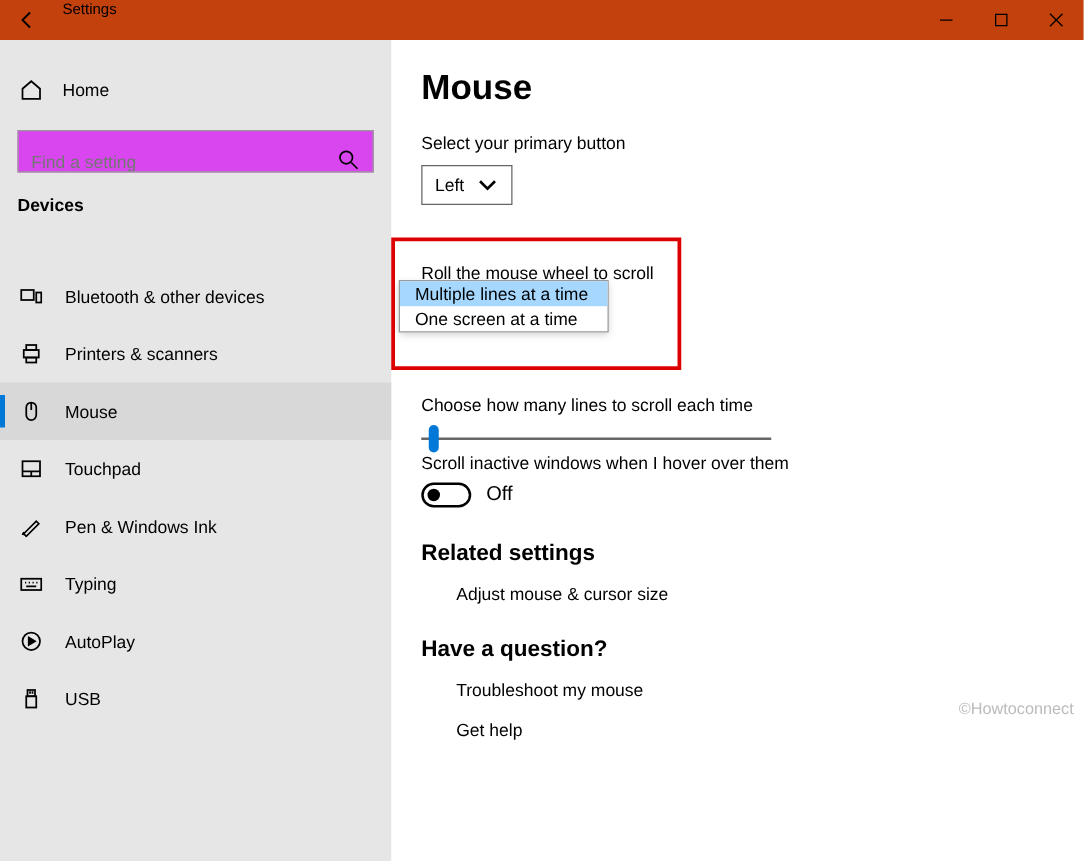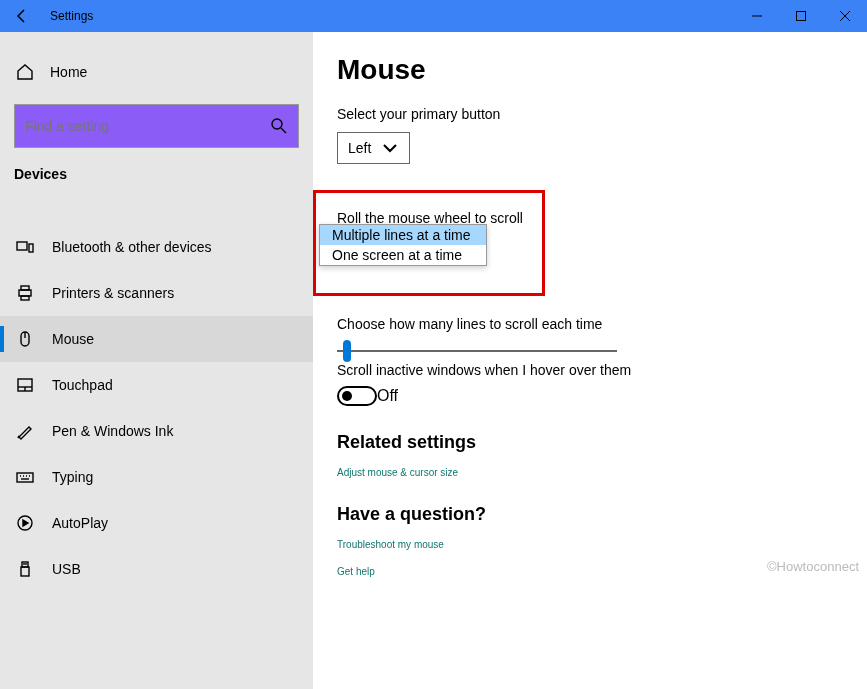--- a/index.html
+++ b/index.html
@@ -1,27 +1,27 @@
 <!DOCTYPE html>
 <html><head>
 <meta charset="utf-8">
 <style>
 * { box-sizing: border-box; margin: 0; padding: 0; font-family: "Segoe UI", sans-serif; }
 body { width: 867px; height: 689px; display: flex; flex-direction: column; background: #fff; overflow: hidden; position: relative; }
-.titlebar { height: 32px; display: flex; align-items: center; background: #3b82f6; }
+.titlebar { height: 32px; display: flex; background: #c2410c; }
 .back-btn { width: 44px; height: 32px; display: flex; align-items: center; justify-content: center; }
 .title-label { margin-left: 6px; font-size: 12px; color: #000; }
 .spacer { flex: 1; }
 .win-controls { display: flex; }
 .win-btn { width: 44px; height: 32px; display: flex; align-items: center; justify-content: center; font-size: 14px; }
 .main { display: flex; flex: 1; }
 .sidebar { width: 313px; background: #e6e6e6; display: flex; flex-direction: column; padding-top: 20px; }
 .home-row { display: flex; align-items: center; height: 40px; padding-left: 16px; gap: 16px; }
 .home-row span.lbl { font-size: 14px; }
-.search-box { margin: 12px 14px 18px 14px; height: 44px; border: 1px solid #999; background: #8b5cf6; display: flex; align-items: center; padding: 0 10px; justify-content: space-between; }
+.search-box { margin: 12px 14px 18px 14px; height: 34px; border: 1px solid #999; background: #d946ef; display: flex; align-items: flex-end; padding: 0 10px; justify-content: space-between; }
 .search-box input { border: none; outline: none; font-size: 14px; width: 80%; background: transparent; }
 .category-label { font-weight: 600; font-size: 14px; padding: 0 14px 18px 14px; }
 .nav-list { display: flex; flex-direction: column; margin-top: 24px; }
 .nav-item { height: 46px; display: flex; align-items: center; padding-left: 16px; gap: 18px; position: relative; }
 .nav-item.active::before { content: ""; position: absolute; left: 0; top: 10px; bottom: 10px; width: 4px; background: #0078d7; }
 .nav-item.active { background: #d8d8d8; }
 .nav-item .lbl { font-size: 14px; }
 .icon { width: 18px; height: 18px; display: flex; align-items: center; justify-content: center; }
 .icon svg { width: 18px; height: 18px; stroke: #000; fill: none; stroke-width: 1.4; }
 .content { flex: 1; padding: 22px 24px; position: relative; }
@@ -30,25 +30,25 @@
 .combo { border: 1px solid #666; height: 32px; display: inline-flex; align-items: center; padding: 0 10px; gap: 10px; font-size: 14px; }
 .highlight-box { position: absolute; border: 3px solid #d00; pointer-events: none; }
 .dropdown-open { position: absolute; background: #fff; border: 1px solid #999; box-shadow: 0 2px 6px rgba(0,0,0,0.2); }
 .dropdown-open .opt { height: 20px; display: flex; align-items: center; padding: 0 12px; font-size: 14px; }
 .dropdown-open .opt.selected { background: #a6d8ff; }
 .lines-label { font-size: 14px; margin-top: 90px; }
 .slider-wrap { margin-top: 10px; width: 280px; position: relative; }
 .slider-track { height: 2px; background: #666; width: 100%; position: absolute; top: 8px; }
 .slider-thumb { width: 8px; height: 22px; background: #0078d7; border-radius: 4px; position: absolute; top: -2px; left: 6px; }
 .hover-label { font-size: 14px; margin-top: 30px; }
-.toggle-row { display: flex; align-items: center; margin-top: 8px; }
+.toggle-row { display: flex; align-items: center; gap: 12px; margin-top: 8px; }
 .toggle { width: 40px; height: 20px; border: 2px solid #000; border-radius: 10px; position: relative; }
 .toggle .knob { width: 10px; height: 10px; background: #000; border-radius: 50%; position: absolute; top: 3px; left: 3px; }
 h2 { font-weight: 600; font-size: 18px; margin-top: 26px; margin-bottom: 14px; }
-.link { color: #0f766e; font-size: 10px; margin-bottom: 16px; cursor: pointer; }
+.link { color: #000000; font-size: 14px; margin-bottom: 16px; cursor: pointer; margin-left: 28px; }
 .watermark { position: absolute; right: 8px; bottom: 115px; color: #bbb; font-size: 13px; }
 </style>
 </head>
 <body>
 
 <div class="titlebar">
   <div class="back-btn">
     <svg width="16" height="16" viewBox="0 0 16 16">
         <path d="M10 2 L4 8 L10 14" stroke="#000" fill="none" stroke-width="1.5"></path>
       </svg>

